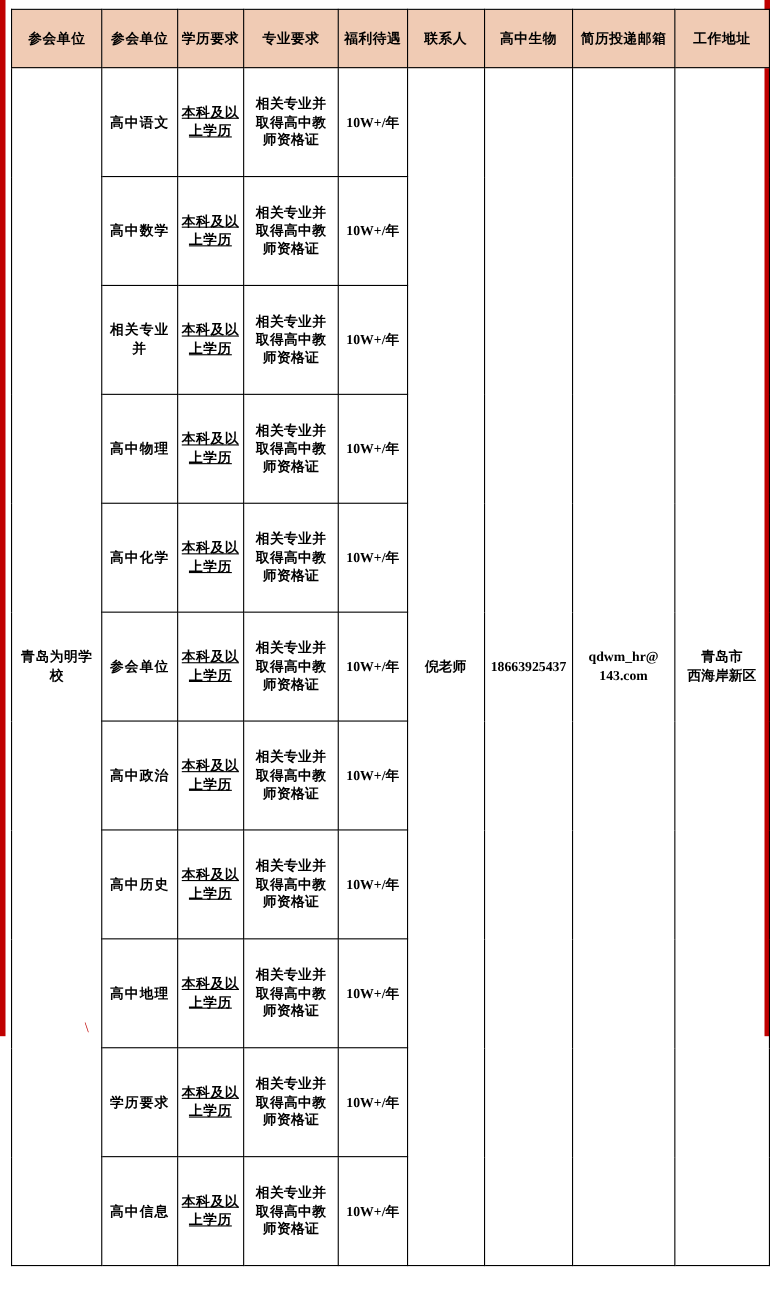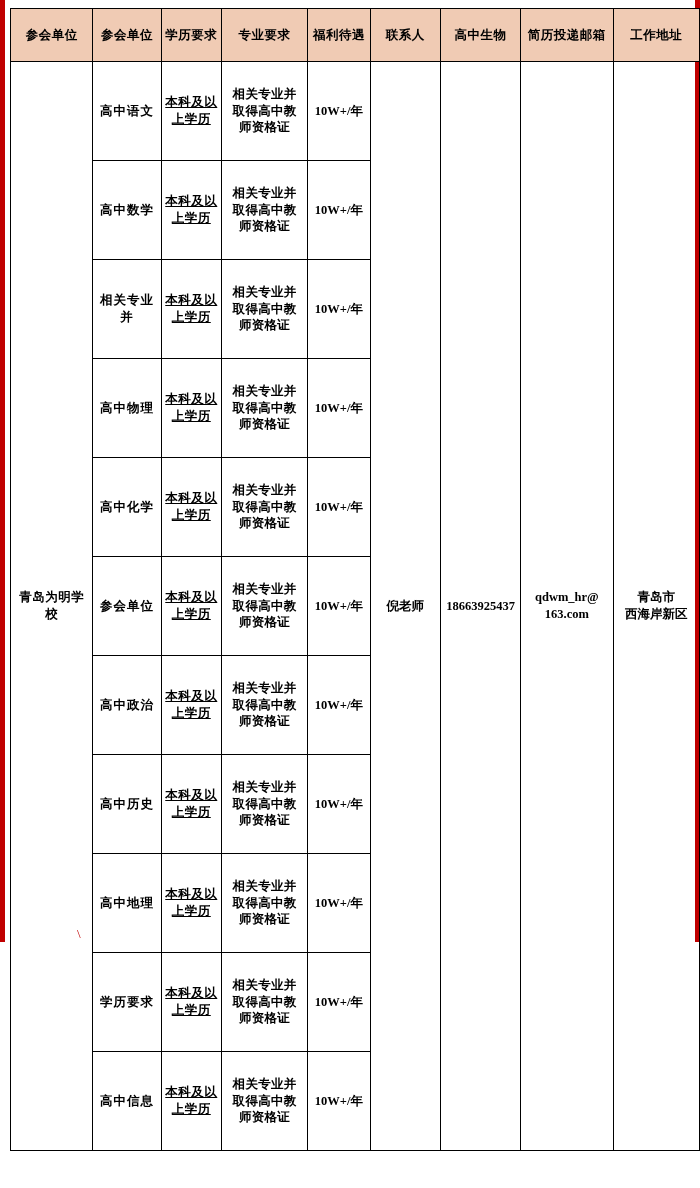--- a/index.html
+++ b/index.html
@@ -143,21 +143,21 @@
           <td class="major">
             <span>相关专业并</span><br>
             <span>取得高中教</span><br>
             <span>师资格证</span>
           </td>
           <td class="salary">10W+/年</td>
           <td class="contact" rowspan="11">倪老师</td>
           <td class="phone" rowspan="11">18663925437</td>
           <td class="email" rowspan="11">
             <span>qdwm_hr@</span><br>
-            <span>163.com</span>
+            <span>143.com</span>
           </td>
           <td class="addr" rowspan="11">
             <span>青岛市</span><br>
             <span>西海岸新区</span>
           </td>
         </tr>
 
         <tr>
           <td class="post">高中数学</td>
           <td class="edu">

